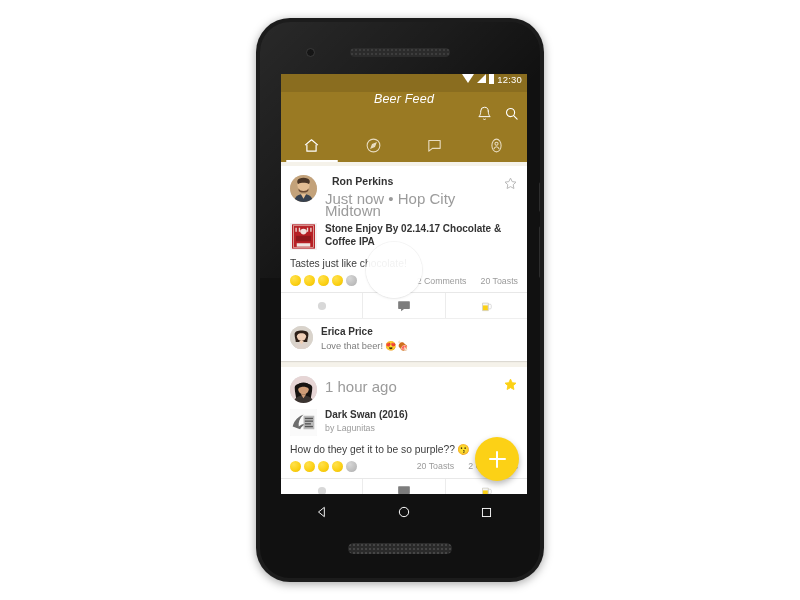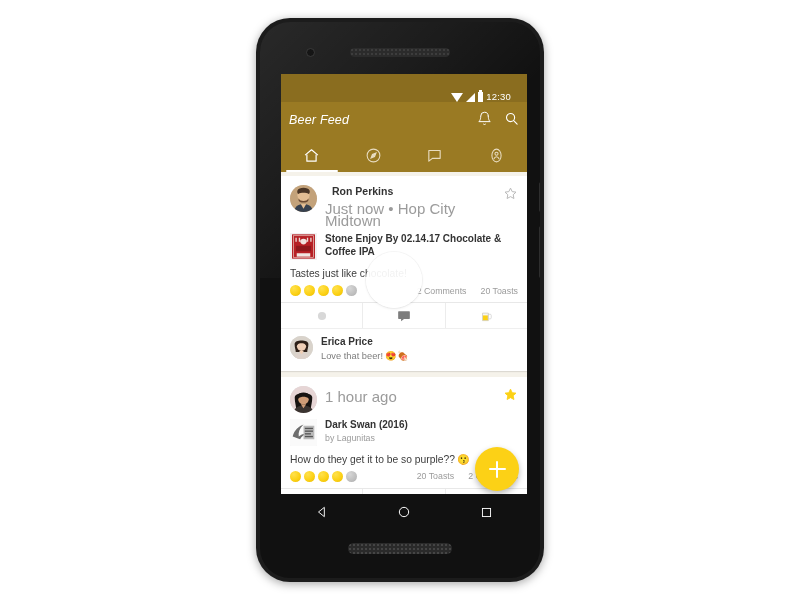--- a/index.html
+++ b/index.html
@@ -55,39 +55,40 @@
 
   
   .screen {
     position: absolute; left: 21px; top: 52px;
     width: 246px; height: 420px;
     background: #fafafa; overflow: hidden;
   }
 
   
   .statusbar {
-    height: 28px; background: #8a6d1f;
-    display: flex; align-items: flex-end; justify-content: flex-end;
-    padding-right: 16px; gap: 3px;
+    height: 18px; background: #8a6d1f;
+    display: flex; align-items: flex-start; justify-content: flex-end;
+    padding-right: 5px; gap: 3px;
     color: #ffffff;
   }
   .sb-clock { font-size: 9.5px; letter-spacing: .2px; }
   .ico-wifi { width: 0; height: 0; border-left: 6px solid transparent;
               border-right: 6px solid transparent; border-top: 9px solid #fff; }
   .ico-signal { width: 0; height: 0; border-left: 9px solid transparent;
                 border-bottom: 9px solid #fff; }
   .ico-batt { width: 5.5px; height: 10px; background: #fff; position: relative; }
   .ico-batt::before { content: ""; position: absolute; left: 1.4px; top: -2px;
                       width: 2.6px; height: 1.6px; background: #fff; }
 
   
   .appbar {
     height: 36px; background: #9a7a23;
     display: flex; align-items: center; padding: 0 8px;
     color: #fff;
+    flex-direction: column;
   }
   .app-title { font-size: 12.5px; font-style: italic; font-weight: 400; letter-spacing: .2px; }
   .appbar-actions { margin-left: auto; display: flex; align-items: center; gap: 12px; }
 
   
   .tabs {
     height: 34px; background: #9a7a23;
     display: flex; align-items: flex-end; position: relative;
   }
   .tab { flex: 1; height: 34px; display: flex; align-items: center; justify-content: center;

